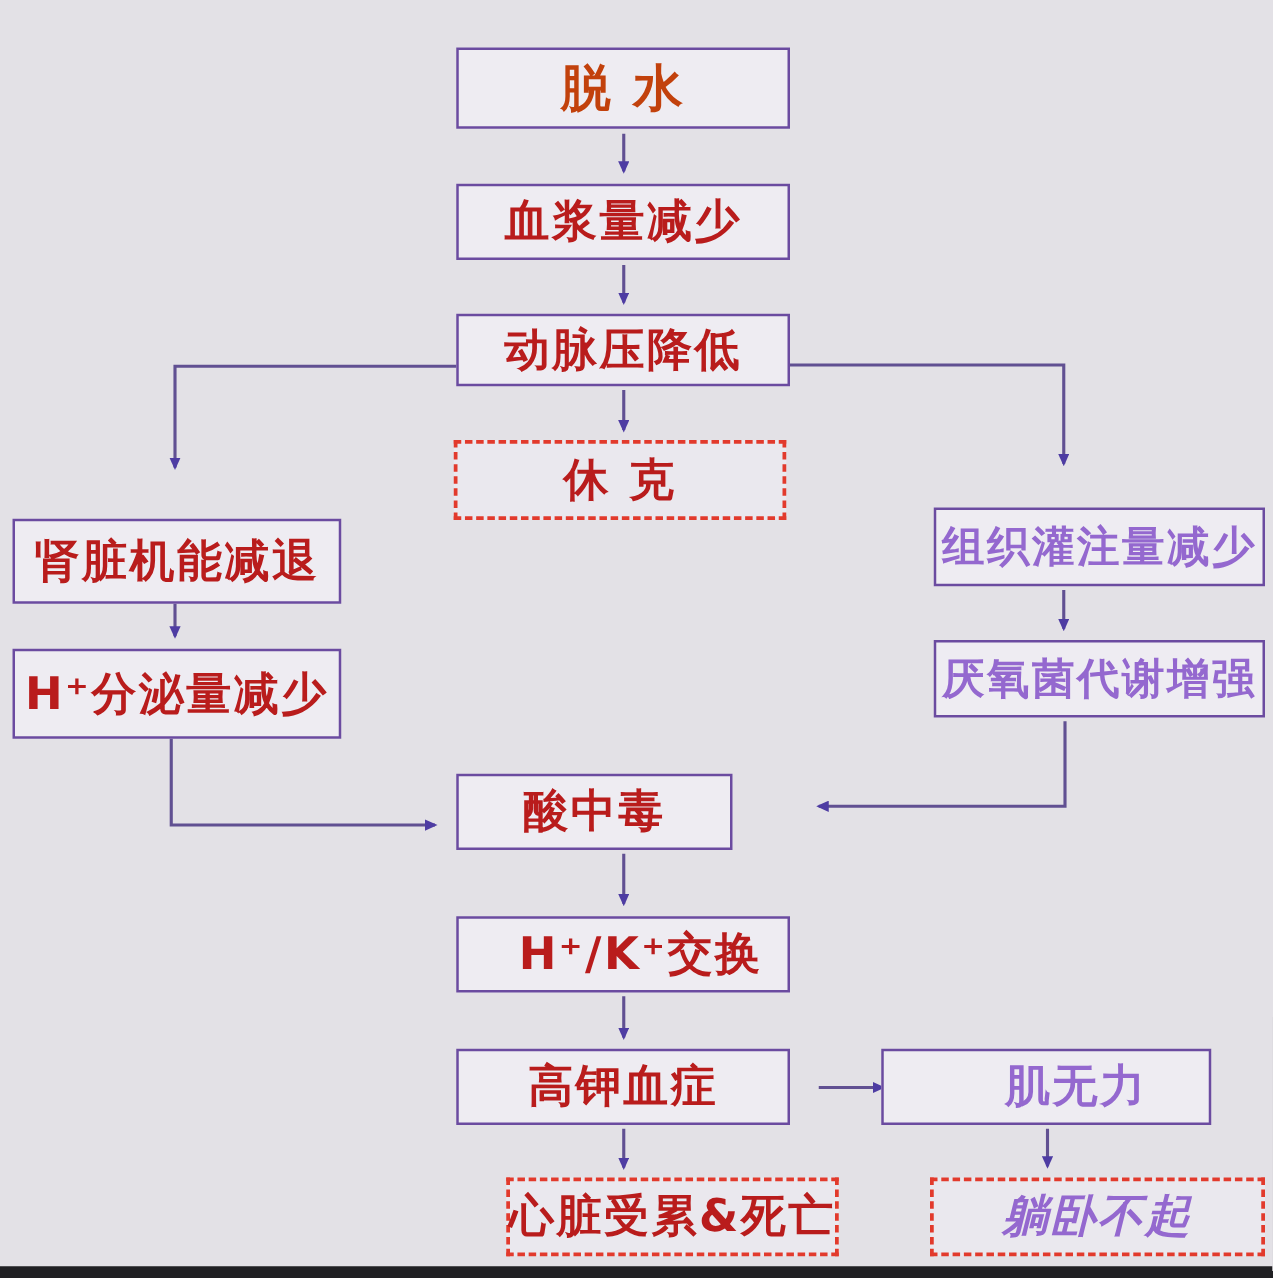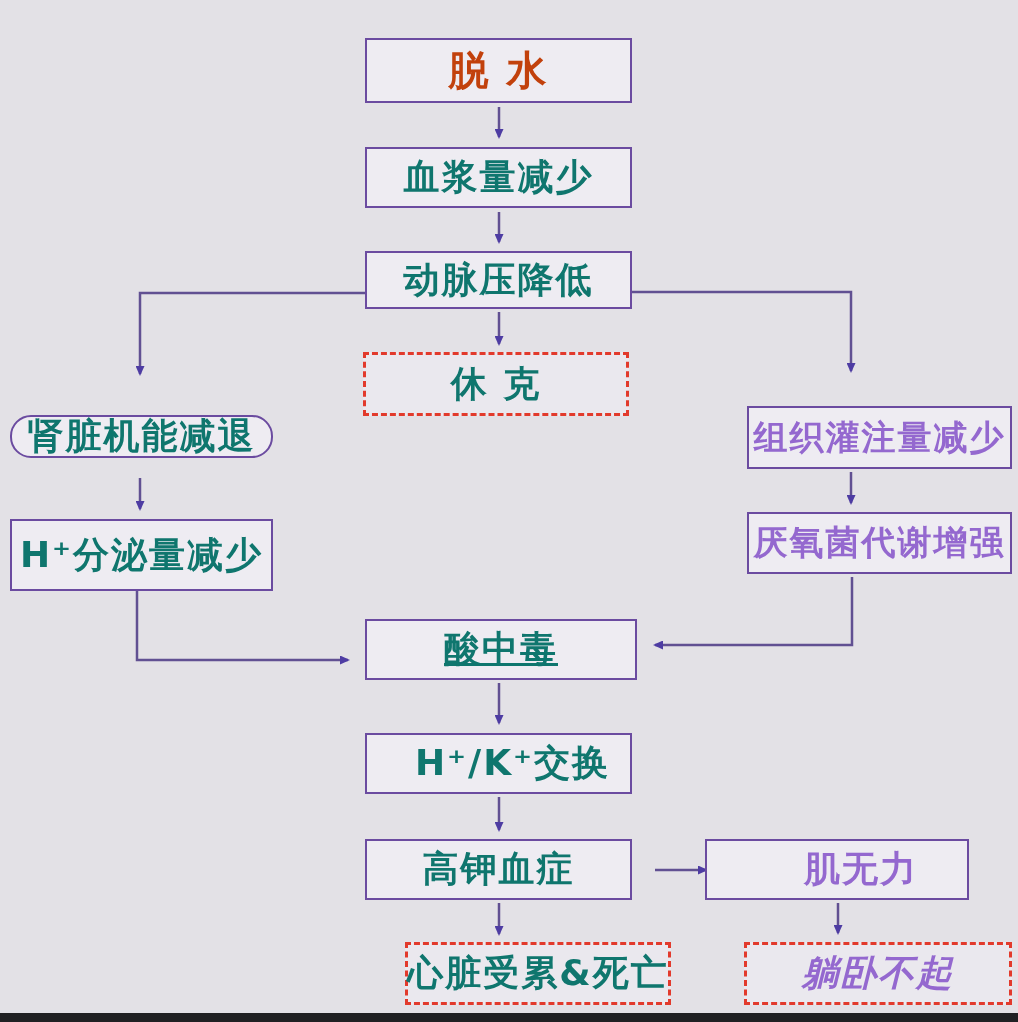--- a/index.html
+++ b/index.html
@@ -24,21 +24,21 @@
   .node {
     position: absolute;
     box-sizing: border-box;
     display: flex;
     align-items: center;
     justify-content: center;
     border: 2px solid #6b4ba0;
     background: #eeecf2;
     font-size: 36px;
     font-weight: 700;
-    color: #0f766e;
+    color: #b91c1c;
     letter-spacing: 2px;
     white-space: nowrap;
   }
   .node.dashed {
     border: 3px dashed #e23a2c;
     background: rgba(240, 238, 244, 0.55);
   }
   .node.dark  { color: #c2410c; }
   .node.light { color: #9468cf; margin-left: 27px; }
   .watermark {
@@ -102,37 +102,37 @@
   </div>
 
   <div class="node" style="left:365px; top:251px; width:267px; height:58px;">
     <span>动脉压降低</span>
   </div>
 
   <div class="node dashed" style="left:363px; top:352px; width:266px; height:64px;">
     <span>休 克</span>
   </div>
 
-  <div class="node" style="left:10px; top:415px; width:263px; height:43px;border-radius:21px;">
+  <div class="node" style="left:10px; top:415px; width:263px; height:68px;">
     <span>肾脏机能减退</span>
   </div>
 
   <div class="node" style="left:10px; top:519px; width:263px; height:72px;">
     <span>H⁺分泌量减少</span>
   </div>
 
   <div class="node light" style="left:720px; top:406px; width:265px; height:63px; font-size:34px;">
     <span>组织灌注量减少</span>
   </div>
 
   <div class="node light" style="left:720px; top:512px; width:265px; height:62px; font-size:34px;">
     <span>厌氧菌代谢增强</span>
   </div>
 
-  <div class="node" style="left:365px; top:619px; width:272px; height:61px;text-decoration:underline;">
+  <div class="node" style="left:365px; top:619px; width:221px; height:61px;">
     <span>酸中毒</span>
   </div>
 
   <div class="node" style="left:365px; top:733px; width:267px; height:61px;padding-left:28px;">
     <span>H⁺/K⁺交换</span>
   </div>
 
   <div class="node" style="left:365px; top:839px; width:267px; height:61px;">
     <span>高钾血症</span>
   </div>

